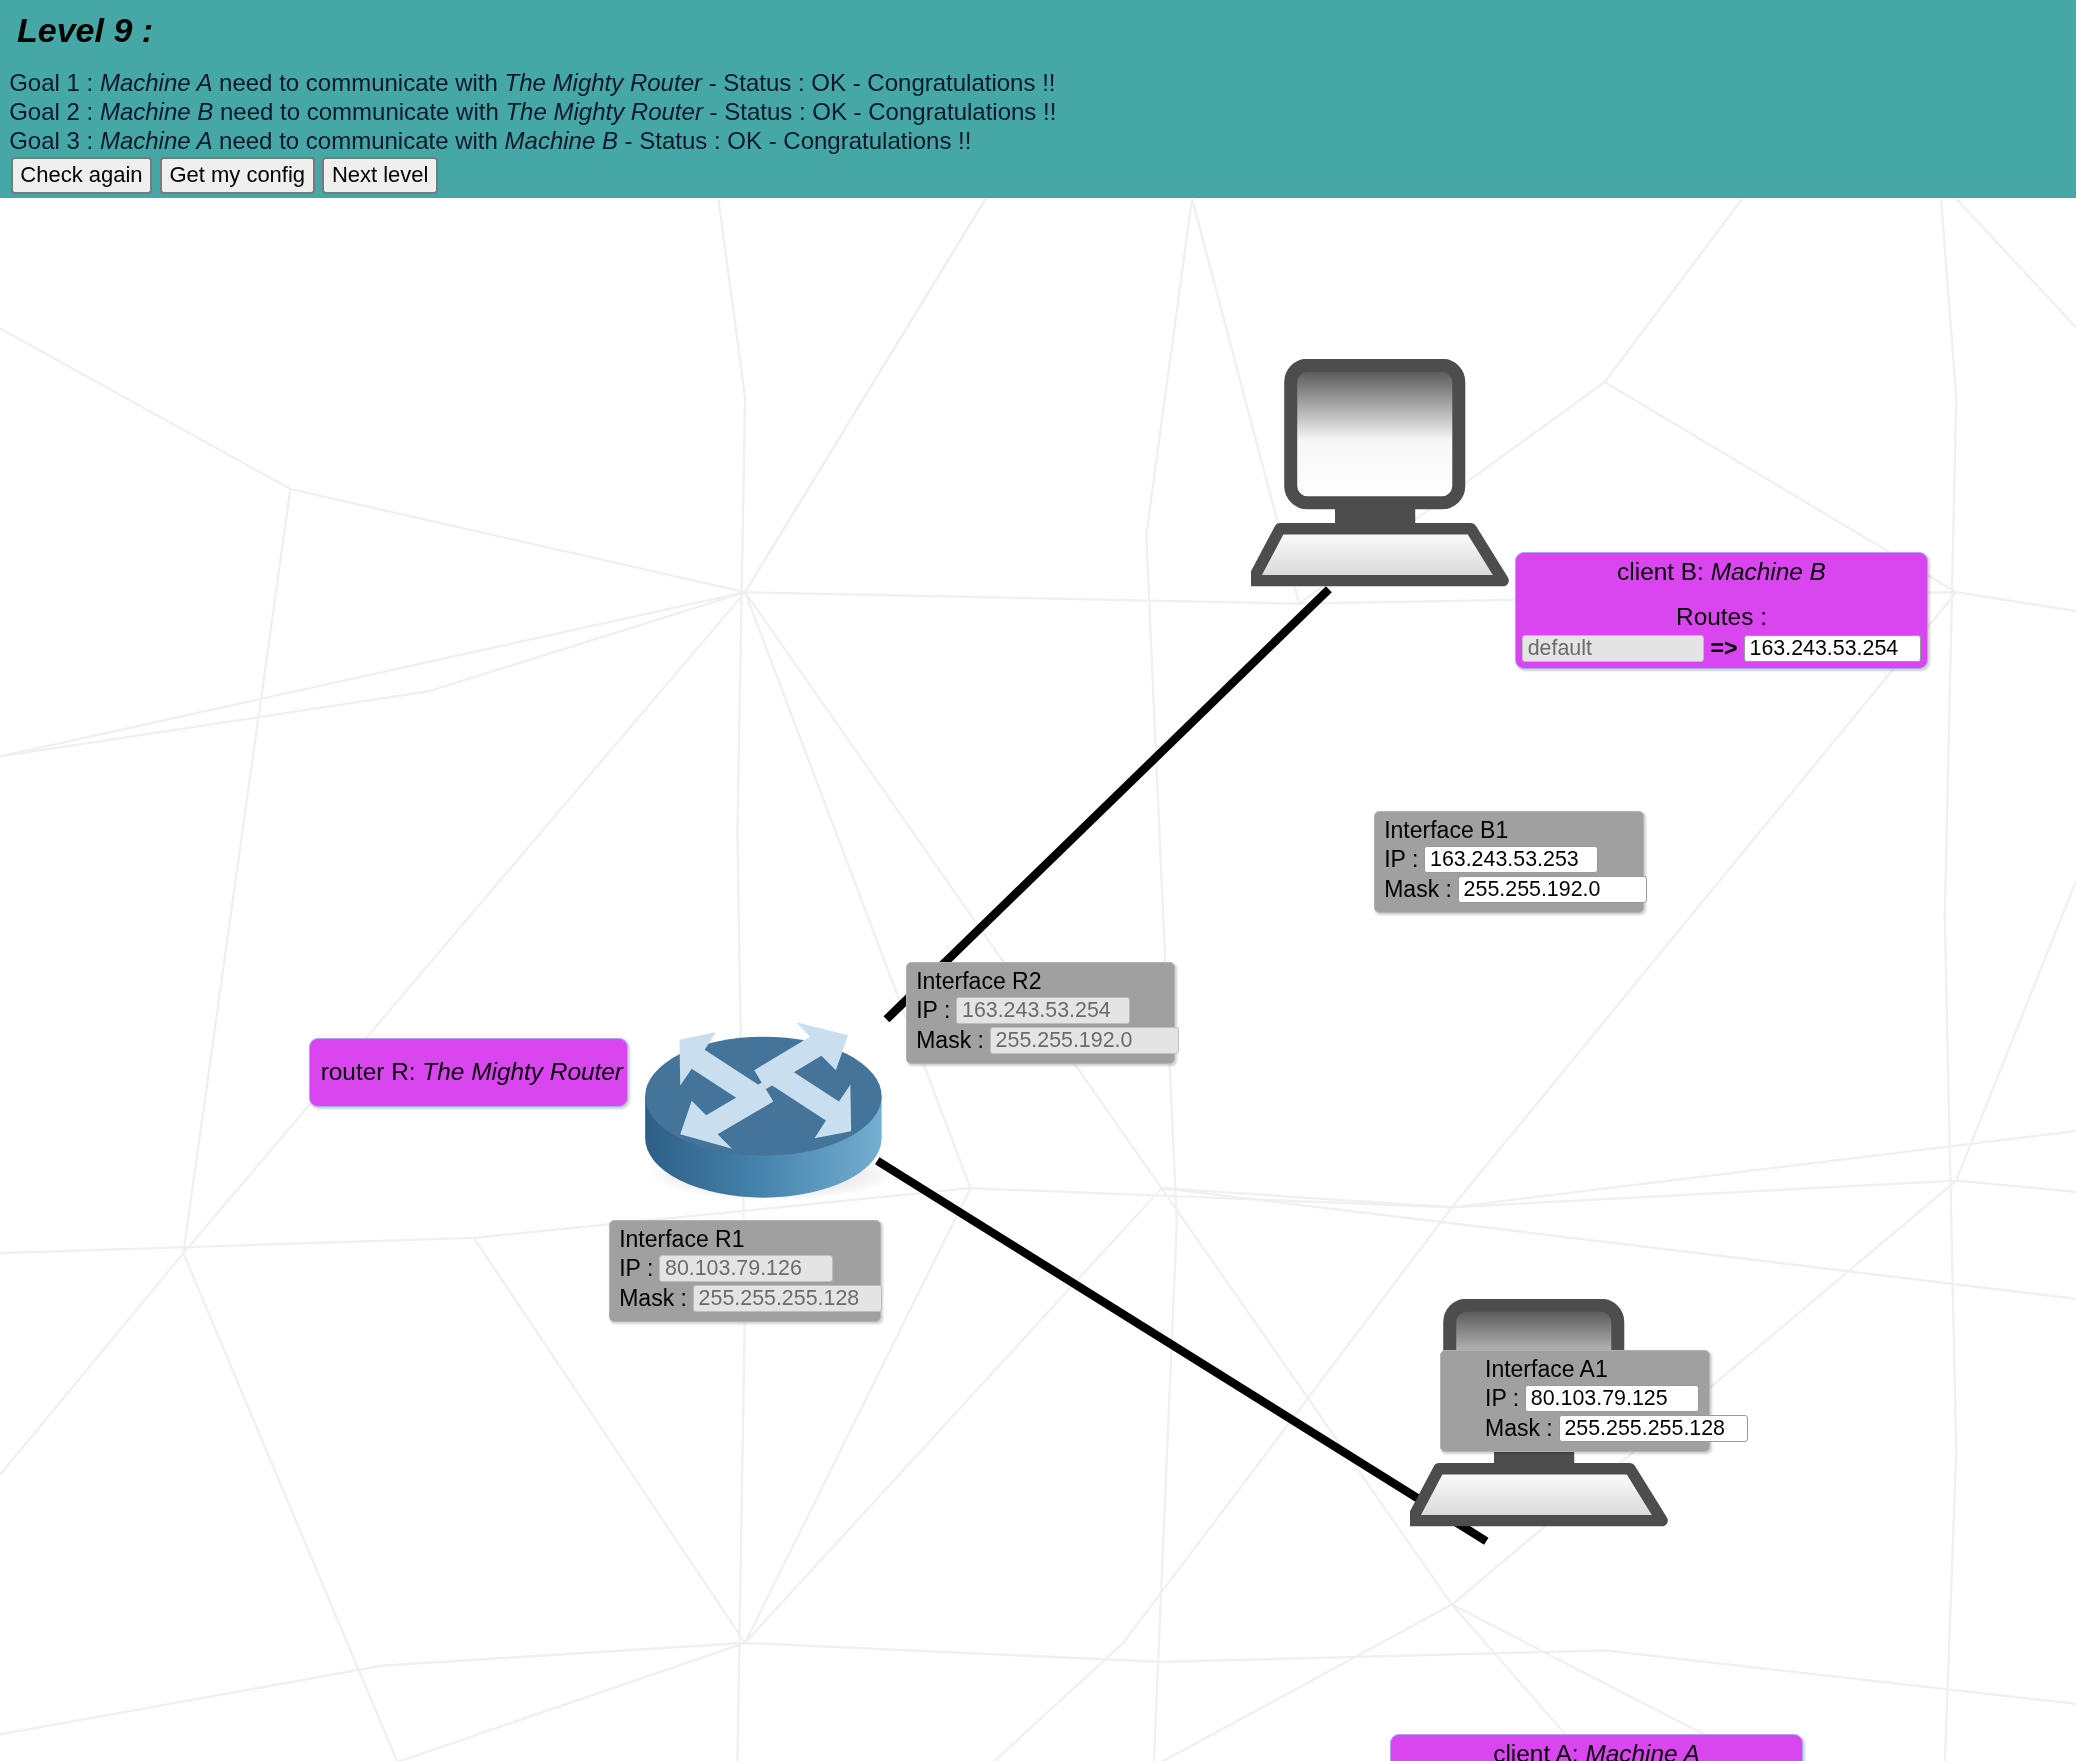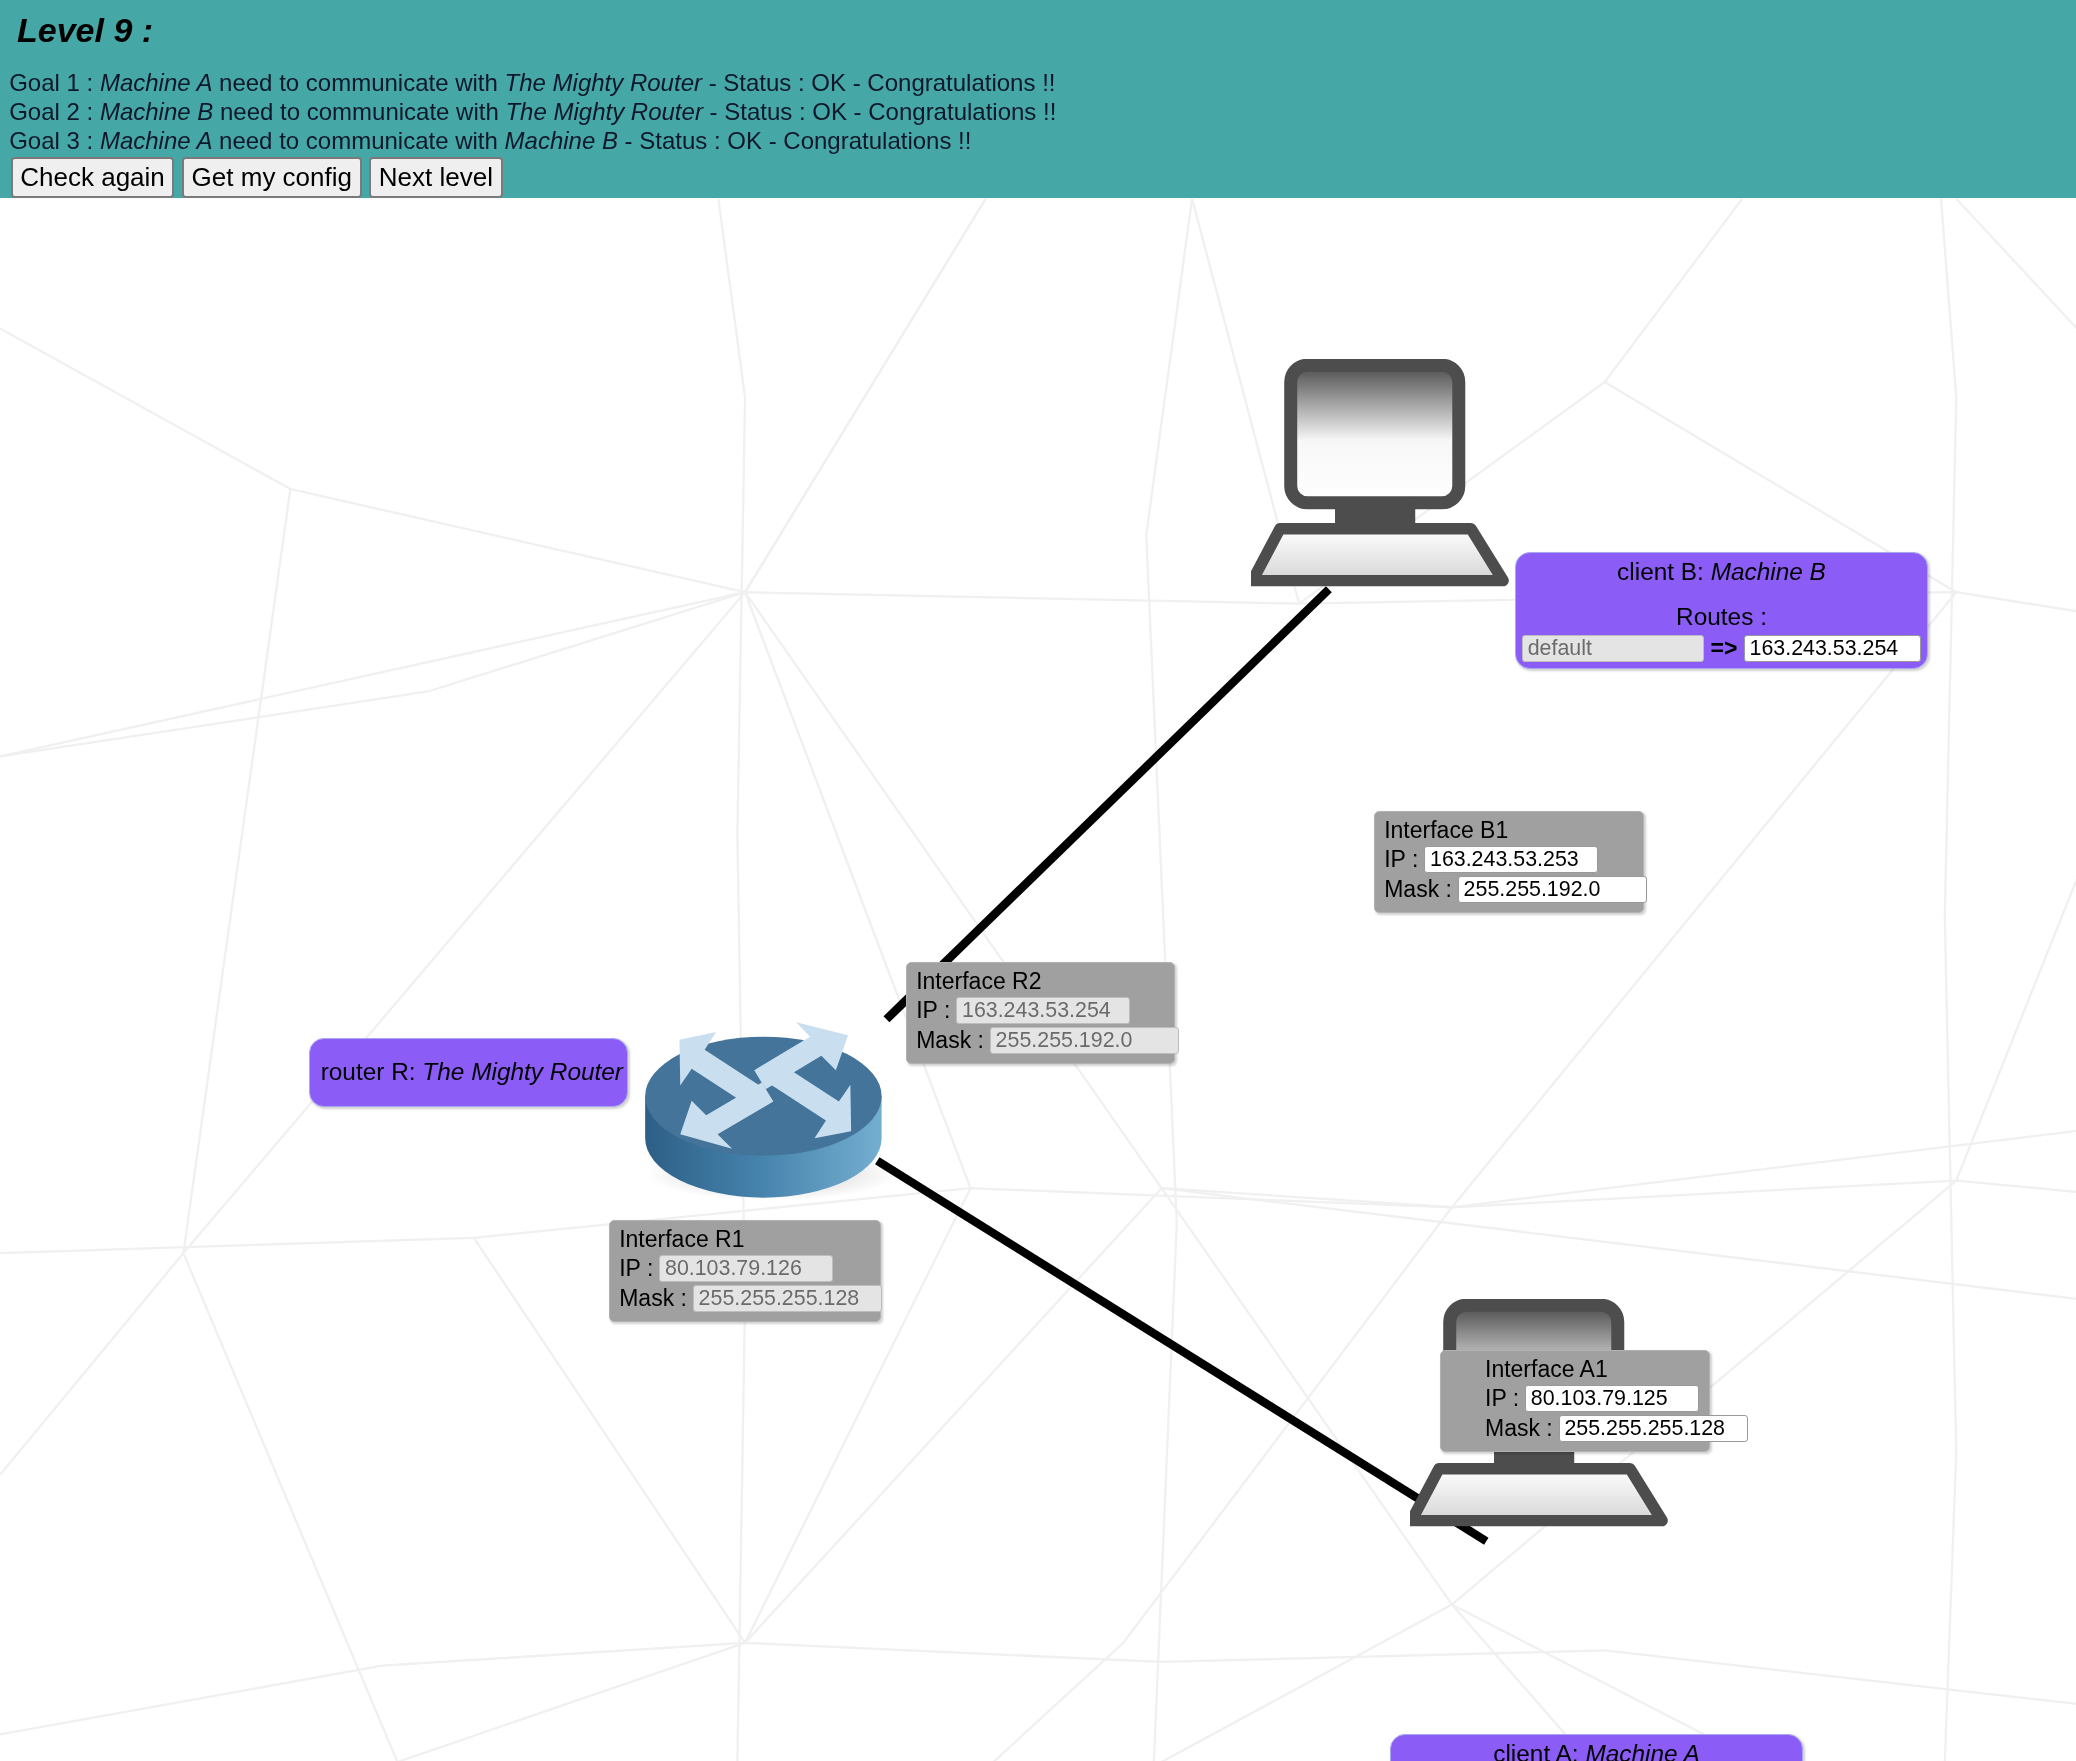--- a/index.html
+++ b/index.html
@@ -61,21 +61,21 @@
 
   #button-row {
     position: absolute;
     left: 10.7px;
     top: 157px;
     display: flex;
     gap: 7.6px;
   }
   .btn {
     font-family: "Liberation Sans", sans-serif;
-    font-size: 26px;
+    font-size: 22px;
     line-height: 1;
     padding: 4.6px 7.6px 6.1px 7.6px;
     background: #efefef;
     border: 2.3px solid #7a7a7a;
     border-radius: 3.8px;
     color: #000;
     cursor: pointer;
   }
 
   
@@ -156,23 +156,23 @@
   .w-mask  { width: 189px; }
 
   #iface-b1 { left: 1374px; top: 613px;  width: 270px; }
   #iface-r2 { left: 906px; top: 764px; width: 269px; }
   #iface-r1 { left: 609px;  top: 1022px; width: 272px; }
   #iface-a1 { left: 1440px; top: 1152px; width: 270px; padding-left: 44px; }
 
   
   .node-panel {
     position: absolute;
-    background: #8b5cf6;
+    background: #d946ef;
     border: 1.5px solid #a8a8f2;
-    border-radius: 15px;
+    border-radius: 9px;
     box-shadow: 1.5px 1.5px 2.3px rgba(0,0,0,0.18);
     box-sizing: border-box;
     z-index: 12;
     padding: 4.6px 6.1px 6.1px 6.1px;
   }
   .node-title {
     font-size: 24.4px;
     color: #000;
     text-align: center;
     line-height: 1.15;

